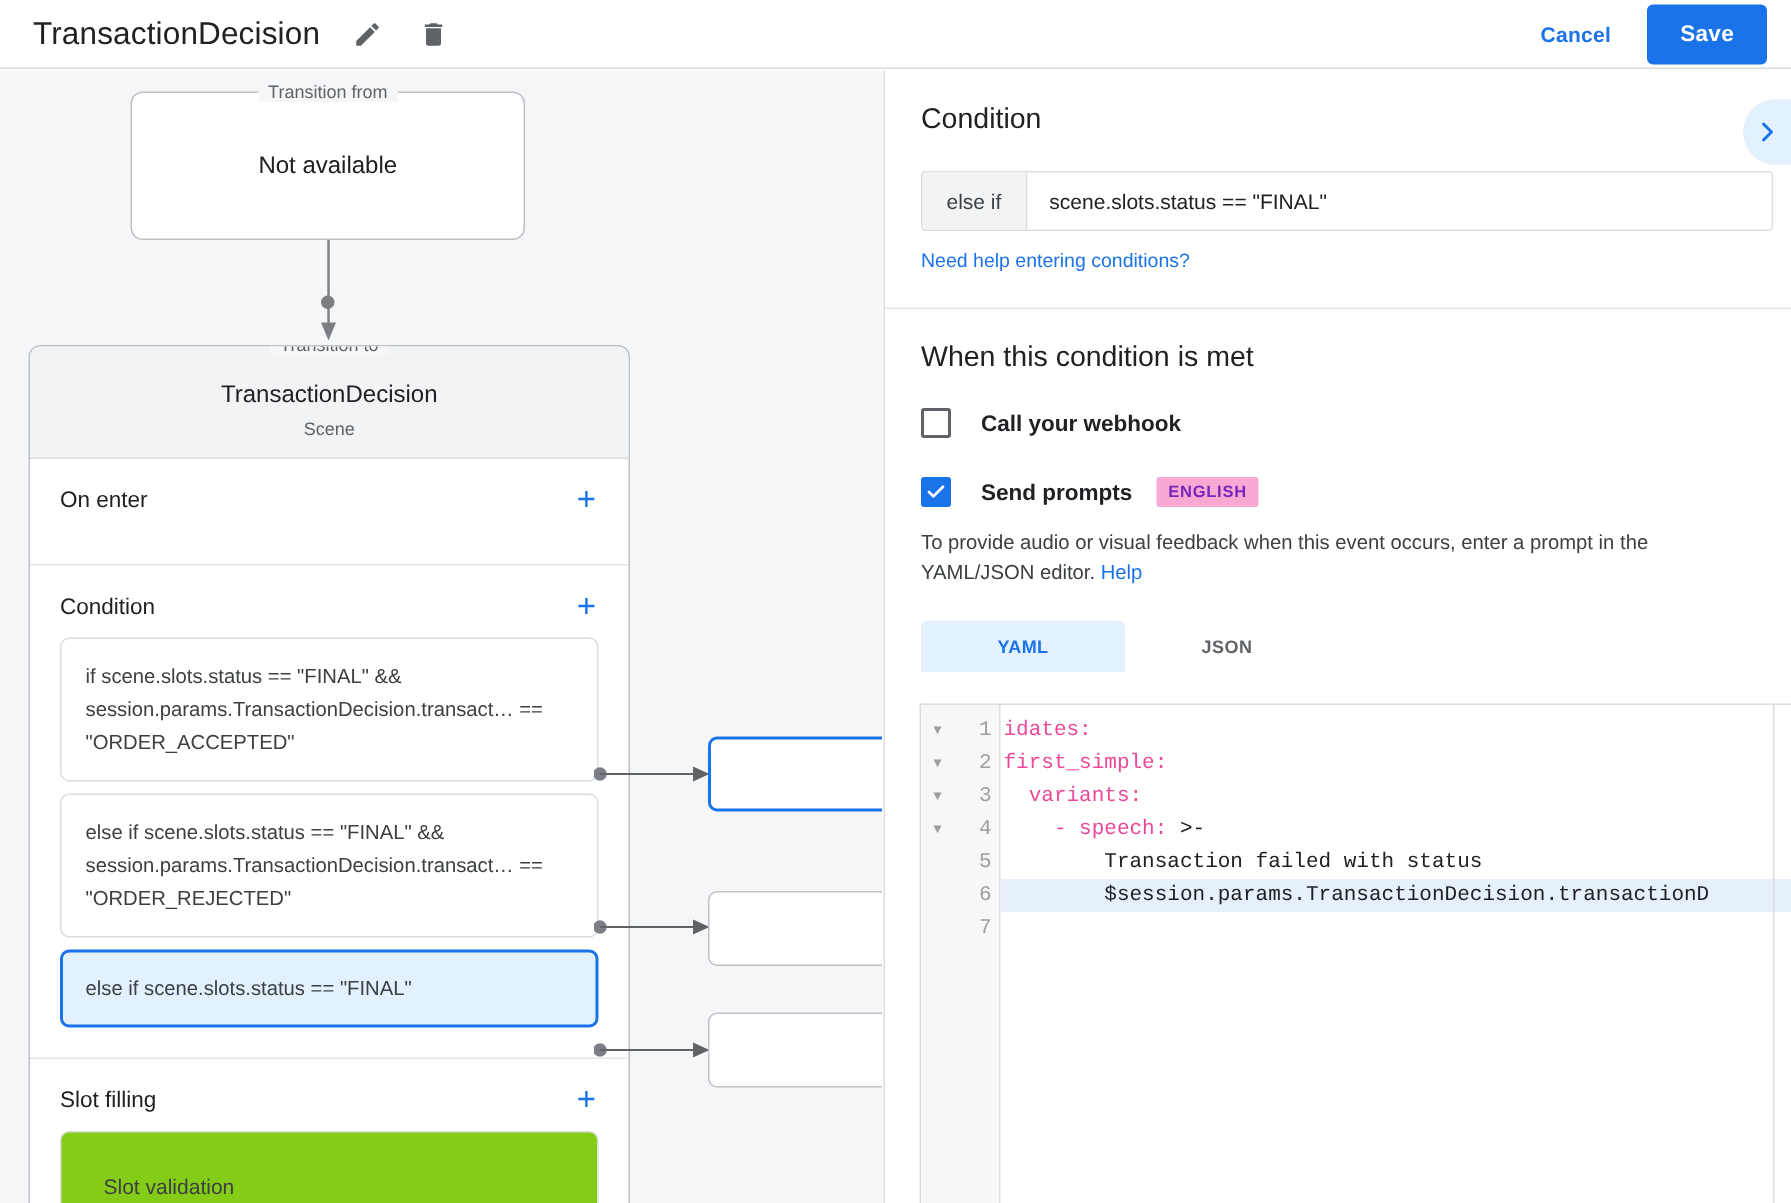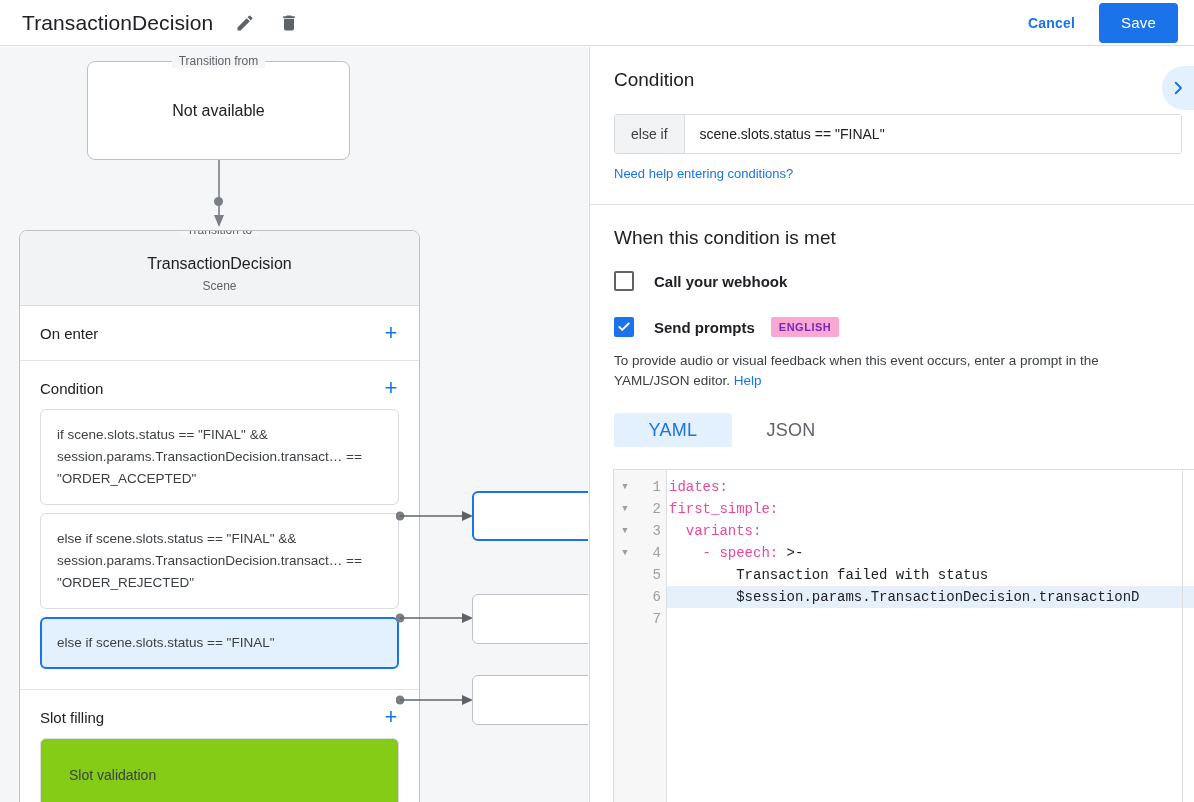--- a/index.html
+++ b/index.html
@@ -35,21 +35,21 @@
   }
   .btn-cancel {
     font-size: 14px; font-weight: bold; color: #1a73e8;
     background: none; border: none; cursor: pointer;
     padding: 9px 12px; letter-spacing: .2px;
     font-family: inherit;
   }
   .btn-save {
     margin-left: 12px;
     background: #1a73e8; color: #fff; border: none; border-radius: 4px;
-    font-size: 15px; font-weight: normal; letter-spacing: .2px;
+    font-size: 15px; font-weight: bold; letter-spacing: .2px;
     padding: 0 22px; height: 40px; cursor: pointer;
     font-family: inherit;
   }
 
   
   .canvas {
     position: absolute; left: 0; top: 47px; width: 588px; height: 755px;
     background: #f5f6f8;
     overflow: hidden;
   }
@@ -110,21 +110,21 @@
   .sect:last-child { border-bottom: none; }
   .sect-head {
     display: flex; align-items: center; justify-content: space-between;
     padding: 16px 18px 10px 20px;
   }
   .sect-title { font-size: 15px; color: #202124; }
   .plus {
     color: #1a73e8; font-size: 22px; line-height: 1; cursor: pointer;
     width: 20px; text-align: center; font-weight: 400;
   }
-  .sect.no-pad { padding-bottom: 0; }
+  .sect.no-pad { padding-bottom: 16px; }
   .sect-head.only { padding-bottom: 16px; }
 
   .cond-card {
     margin: 0 20px 8px 20px;
     border: 1px solid #dadce0; border-radius: 6px;
     background: #fff;
     padding: 14px 16px;
     font-size: 13.5px; line-height: 22px; color: #3c4043;
     cursor: pointer;
     word-break: break-word;
@@ -215,23 +215,23 @@
   .helper-text {
     padding: 0 22px 0 24px; margin-top: 14px;
     font-size: 13.5px; color: #3c4043; line-height: 20px;
   }
   .helper-text a { color: #1a73e8; text-decoration: none; cursor: pointer; }
 
   .tabs {
     display: flex; margin: 22px 0 0 24px;
   }
   .tab {
-    width: 118px; height: 34px;
+    width: 136px; height: 34px;
     display: flex; align-items: center; justify-content: center;
-    font-size: 18px; font-weight: normal; color: #5f6368;
+    font-size: 12px; font-weight: bold; color: #5f6368;
     cursor: pointer; border-radius: 4px 4px 0 0;
     letter-spacing: .3px;
   }
   .tab.active { background: #e3f0fd; color: #1a73e8; }
   .editor-wrap {
     position: absolute; left: 23px; top: 422px;
     width: 594px; height: 333px;
     border-top: 1px solid #dadce0;
     border-left: 1px solid #dadce0;
     background: #fff;

